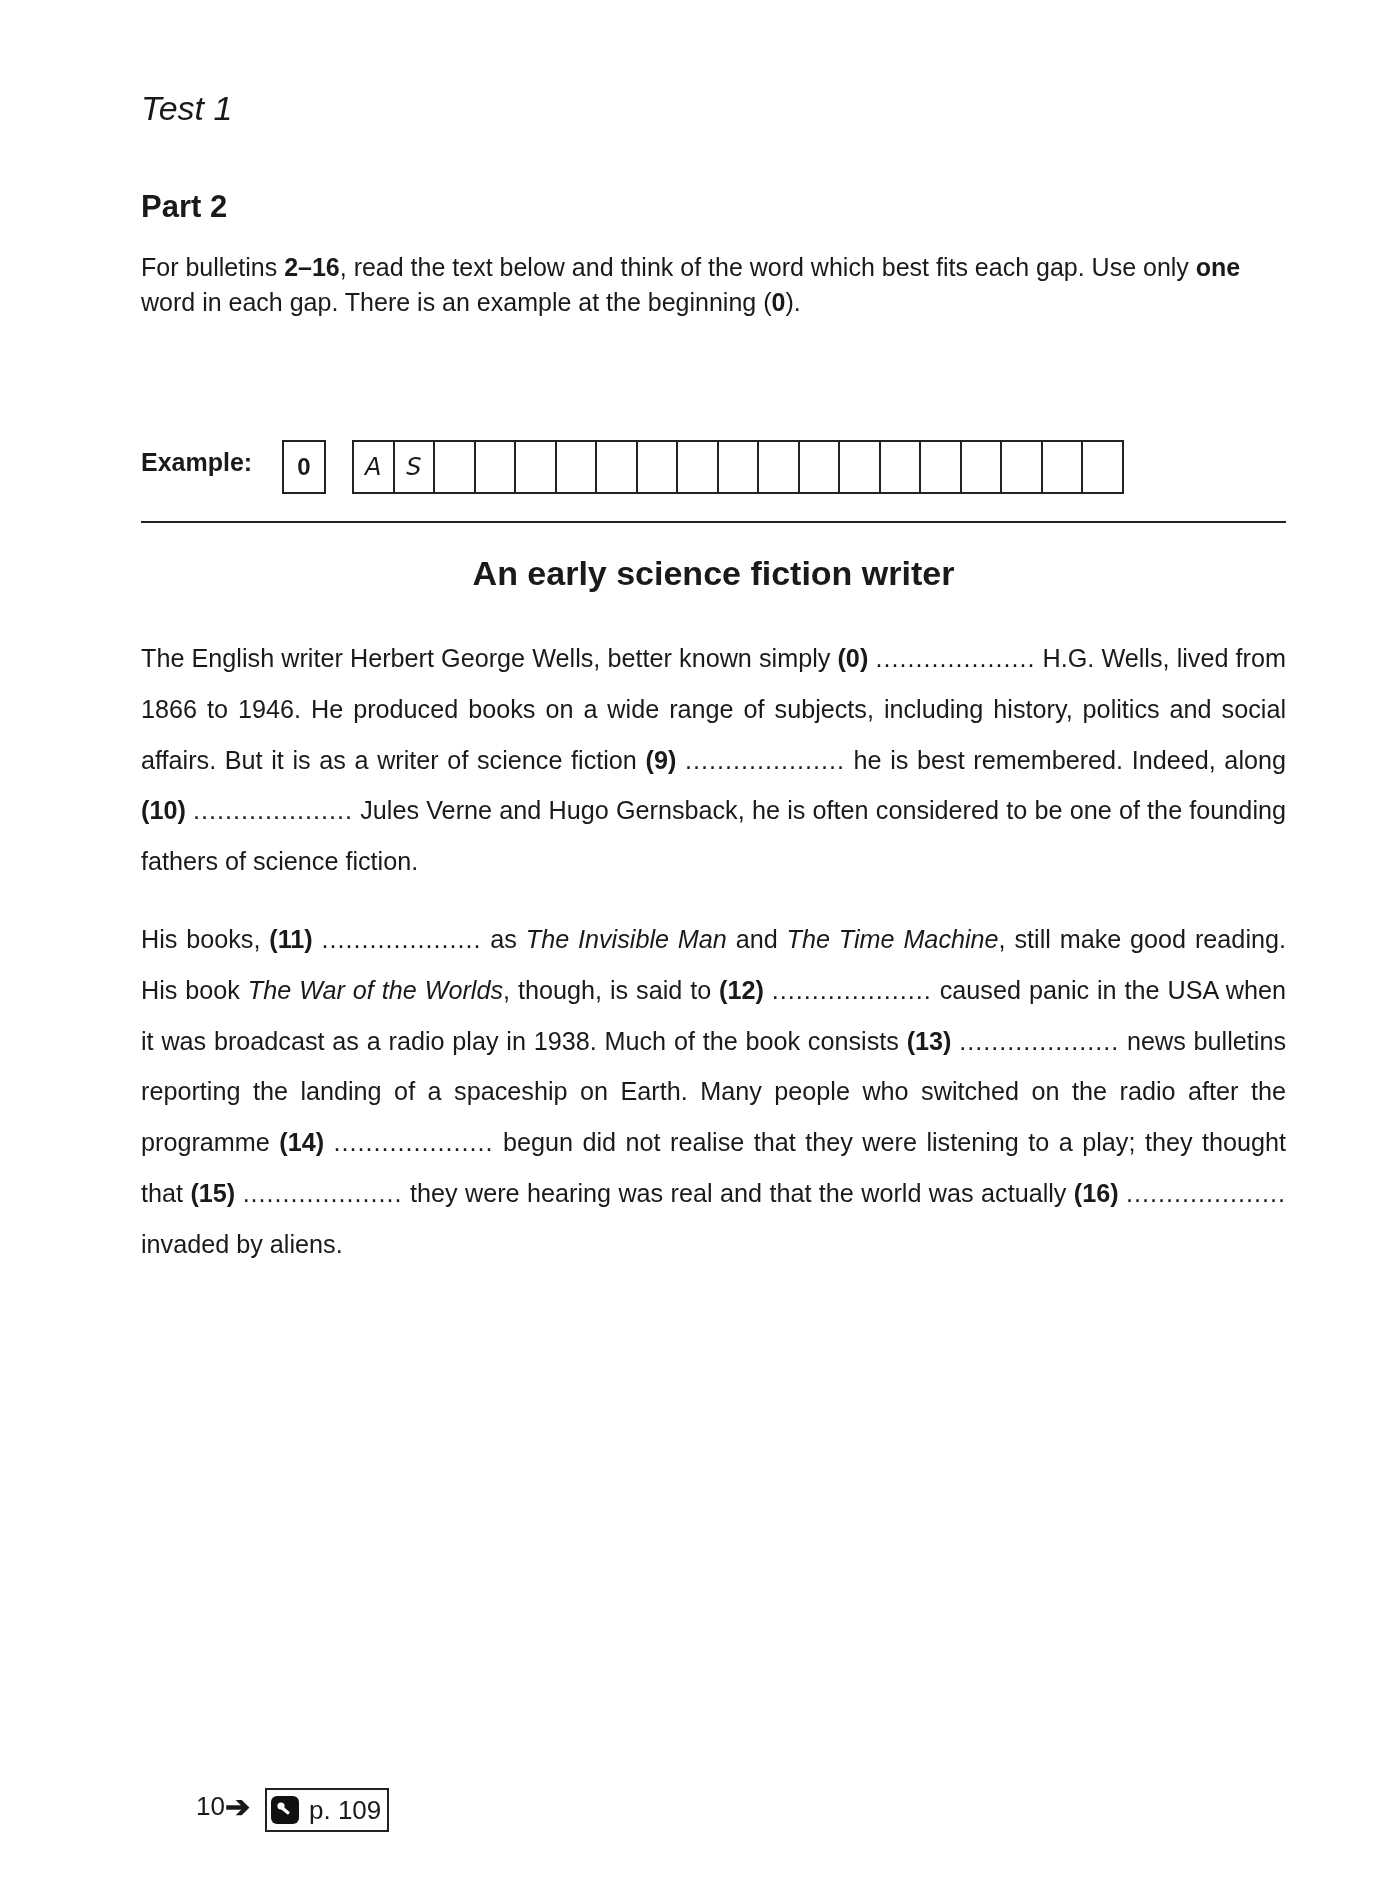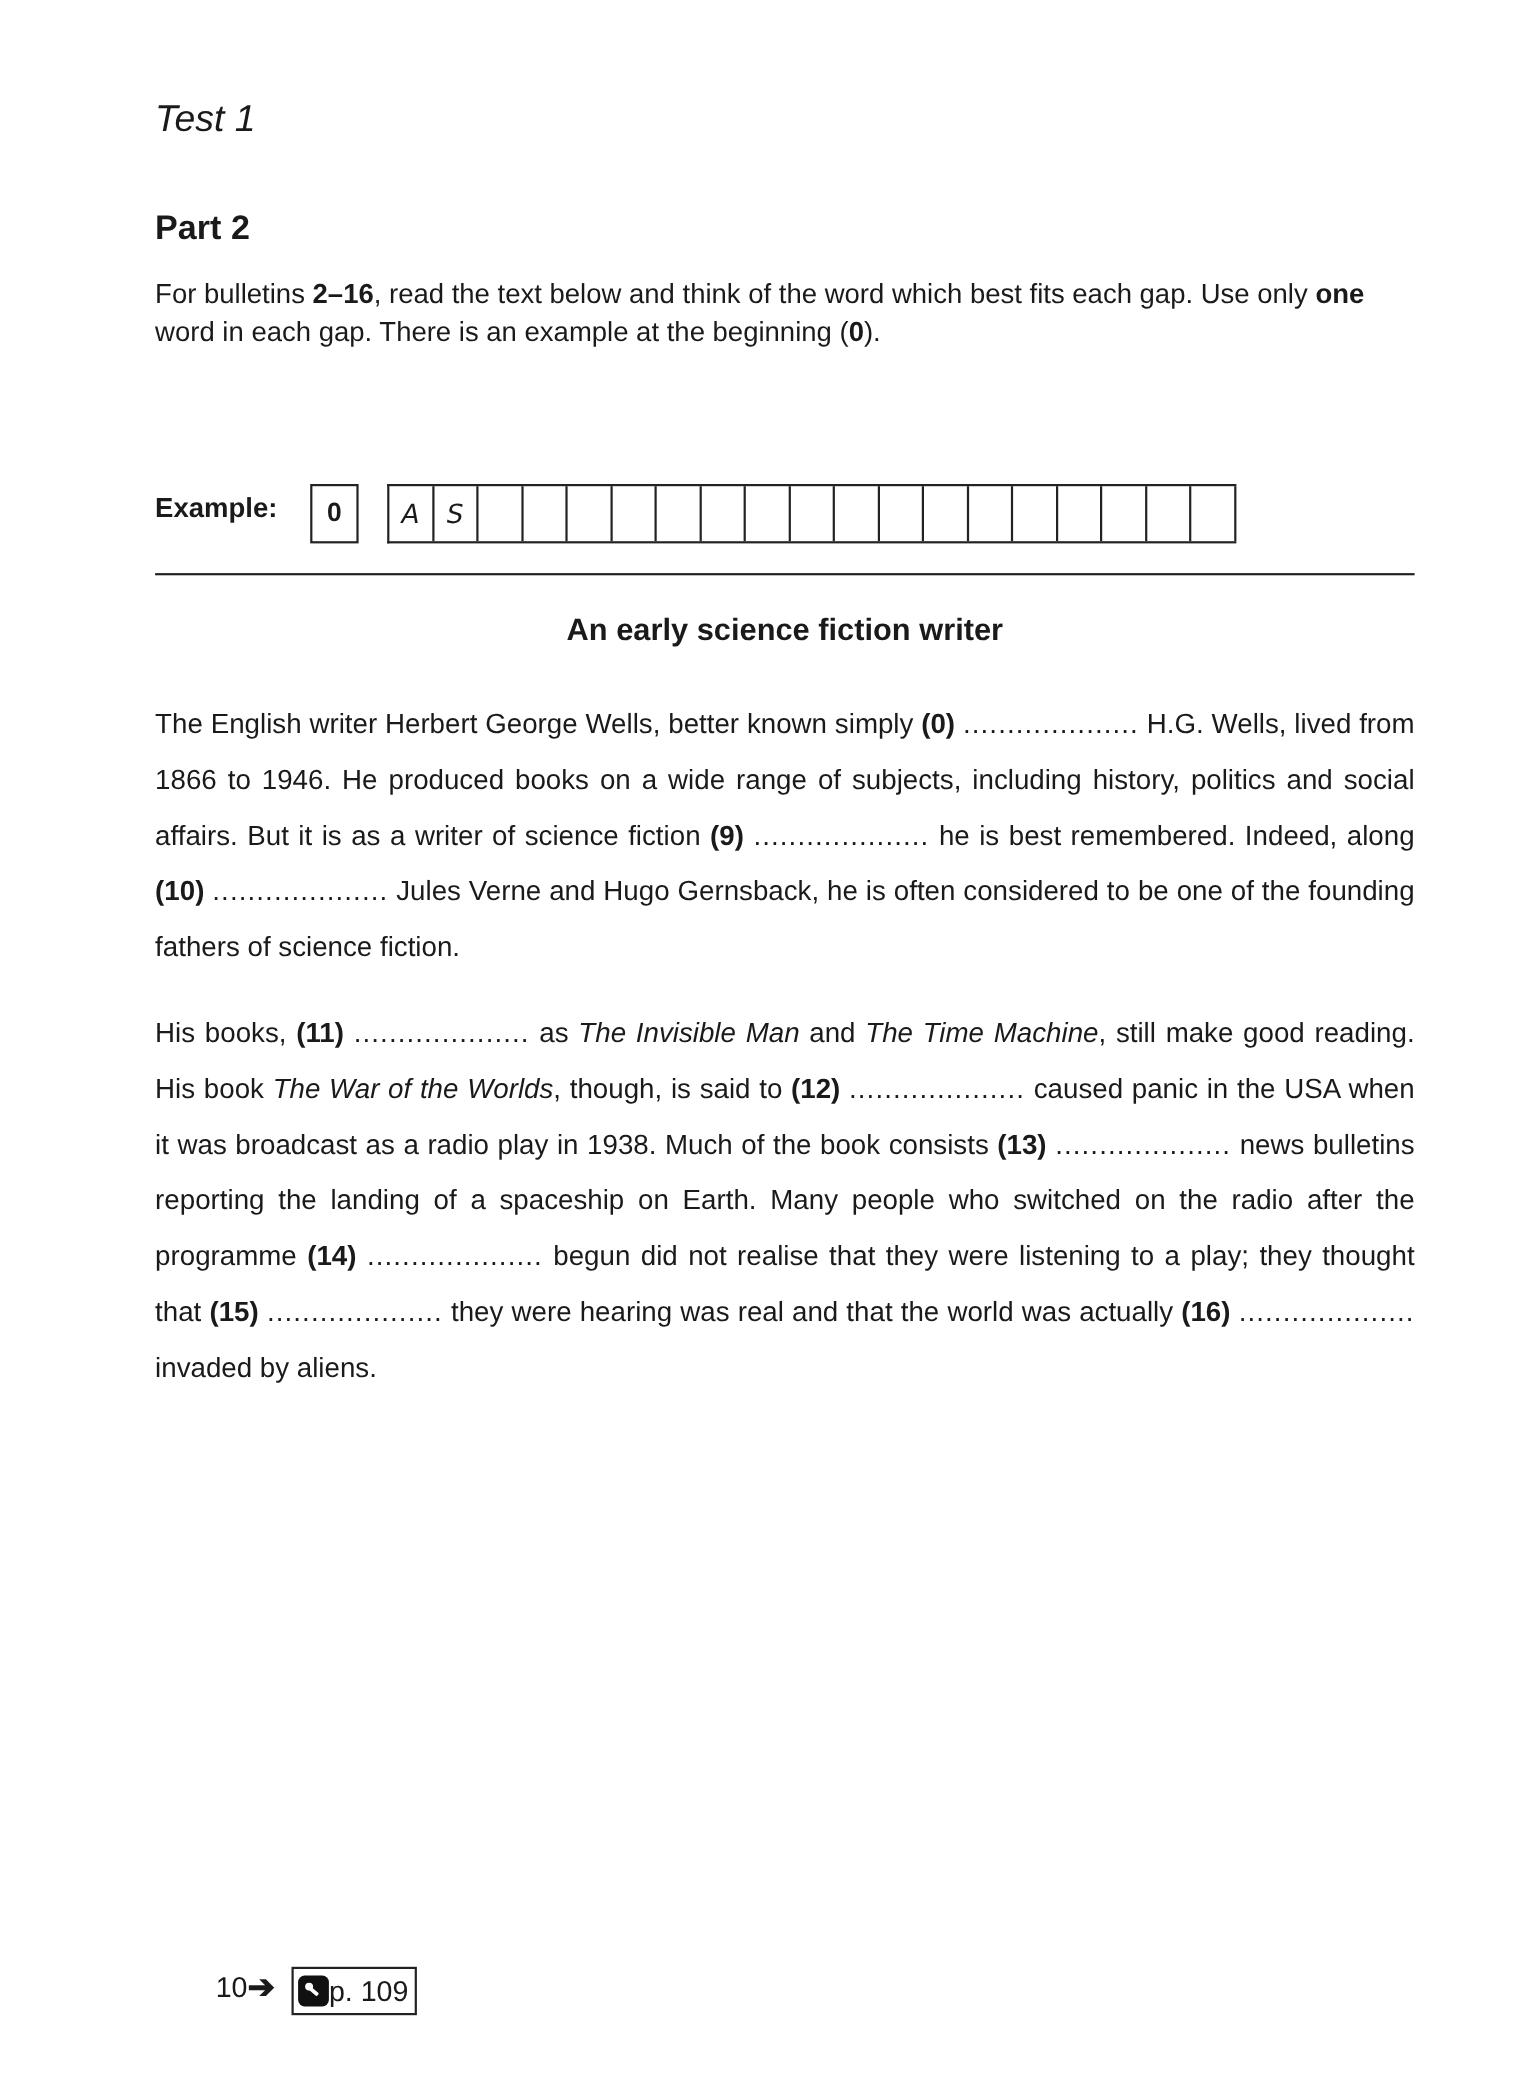--- a/index.html
+++ b/index.html
@@ -93,21 +93,21 @@
       width: 1145px;
       height: 0;
       border-top: 2px solid #222;
     }
     .text-title {
       position: absolute;
       left: 141px;
       width: 1145px;
       top: 553px;
       text-align: center;
-      font-size: 28px;
+      font-size: 34px;
       font-weight: bold;
       line-height: 40px;
     }
 
     .passage {
       position: absolute;
       left: 141px;
       width: 1145px;
       font-size: 25.2px;
       line-height: 50.8px;
@@ -134,21 +134,21 @@
       font-size: 30px;
       font-weight: bold;
       width: 40px;
     }
     .ref-box {
       border: 2px solid #222;
       height: 40px;
       display: flex;
       align-items: center;
       padding: 0 6px 0 4px;
-      gap: 0;
+      gap: 10px;
       margin-top: 8px;
     }
     .key-icon {
       width: 28px;
       height: 28px;
       background: #111;
       border-radius: 6px;
       display: inline-flex;
       align-items: center;
       justify-content: center;

